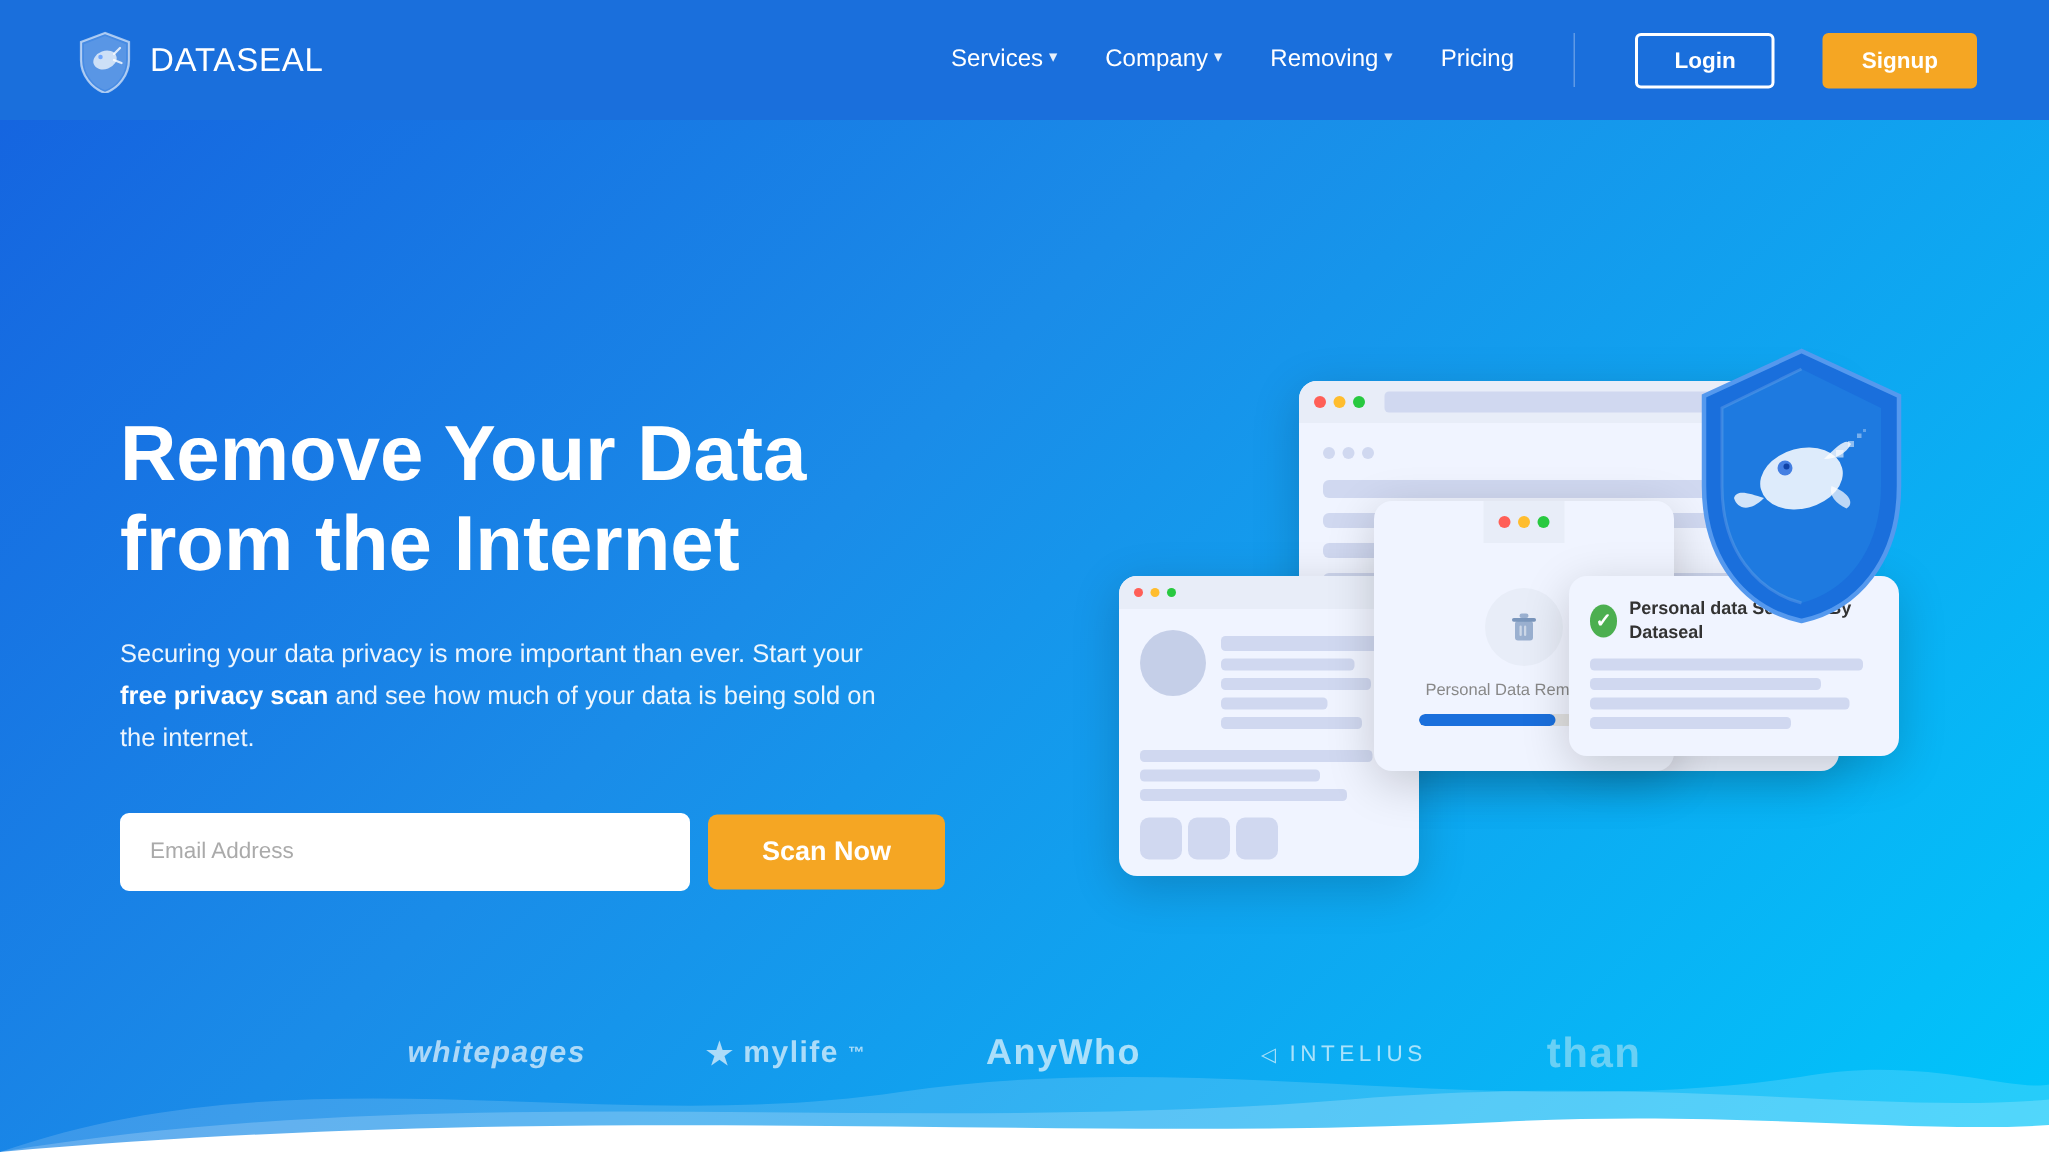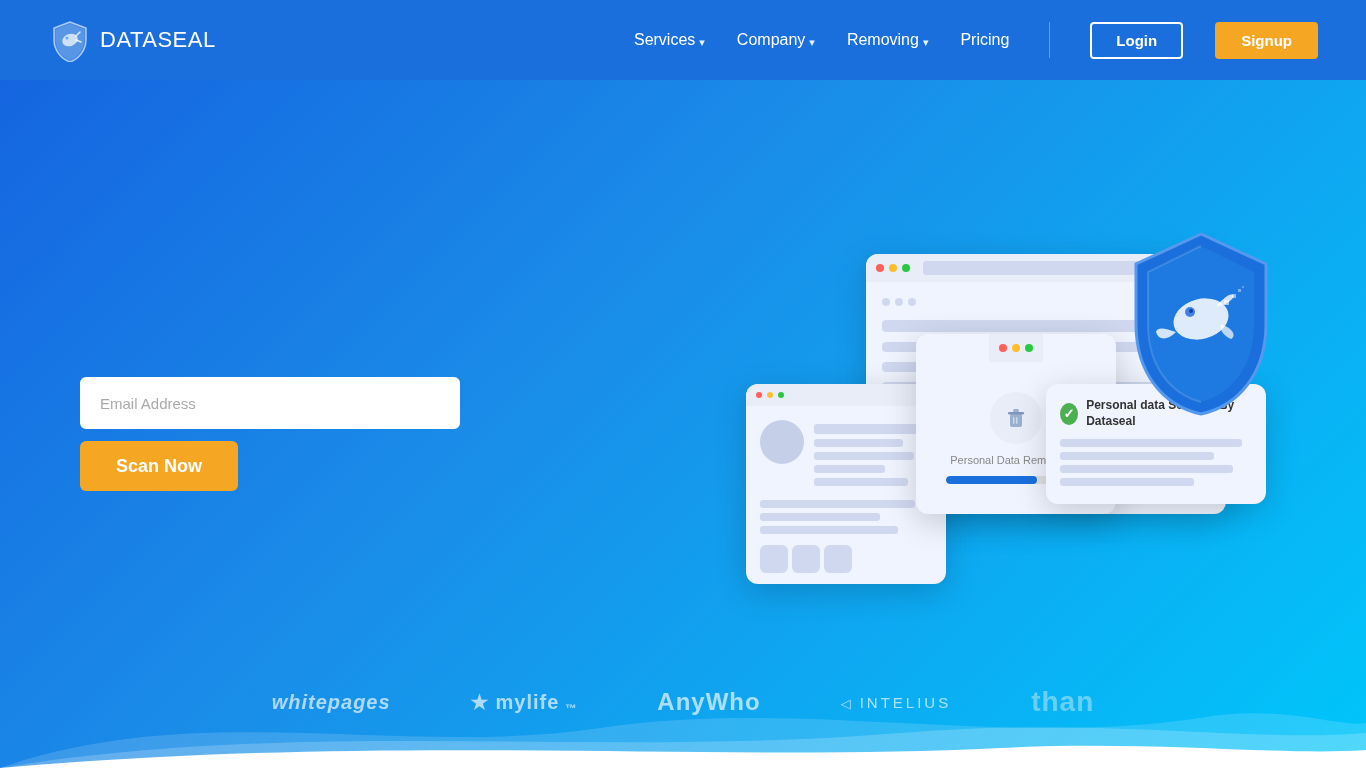--- a/index.html
+++ b/index.html
@@ -38,21 +38,21 @@
     nav {
       display: flex;
       align-items: center;
       gap: 32px;
     }
     .nav-item {
       color: #fff;
       font-size: 16px;
       font-weight: 500;
       display: flex;
-      align-items: flex-end;
+      align-items: flex-start;
       gap: 4px;
       cursor: pointer;
       white-space: nowrap;
     }
     .nav-chevron {
       font-size: 11px;
       opacity: 0.9;
     }
     .nav-divider {
       width: 1px;
@@ -114,22 +114,21 @@
       margin-bottom: 36px;
       max-width: 520px;
     }
     .hero-desc strong {
       font-weight: 700;
       color: #fff;
     }
     .email-form {
       display: flex;
       gap: 12px;
-      align-items: flex-start;
-      flex-direction: column;
+      align-items: center;
     }
     .email-input {
       width: 380px;
       height: 52px;
       border: 2px solid #fff;
       border-radius: 6px;
       padding: 0 18px;
       font-size: 15px;
       color: #555;
       background: #fff;
@@ -310,21 +309,21 @@
       justify-content: center;
       gap: 80px;
       z-index: 5;
     }
     .partner-logo {
       color: rgba(255,255,255,0.65);
       font-size: 22px;
       font-weight: 600;
       letter-spacing: 1px;
       display: flex;
-      align-items: flex-end;
+      align-items: center;
       gap: 6px;
       white-space: nowrap;
     }
     .partner-logo.whitepages { font-style: italic; font-size: 20px; }
     .partner-logo.mylife { font-size: 20px; }
     .partner-logo.anywho { font-size: 24px; font-weight: 700; }
     .partner-logo.intelius { font-size: 15px; letter-spacing: 3px; font-weight: 500; }
     .partner-logo.pipl { font-size: 28px; font-weight: 700; color: #69d0f5; }
   </style>
 </head>
@@ -365,20 +364,24 @@
     <div class="nav-divider"></div>
     <button class="btn-login">Login</button>
     <button class="btn-signup">Signup</button>
   </nav>
 </header>
 
 <div class="hero">
   <div class="hero-content">
 
     <div class="hero-left">
+      <h1 class="hero-title">Remove Your Data from the Internet</h1>
+      <p class="hero-desc">
+        <span>Securing your data privacy is more important than ever. Start your </span><strong>free privacy scan</strong><span> and see how much of your data is being sold on the internet.</span>
+      </p>
       <div class="email-form">
         <input type="email" class="email-input" placeholder="Email Address" style="">
         <button class="btn-scan">Scan Now</button>
       </div>
     </div>
 
     <div class="hero-right">
 
       <div class="card-browser card-main">
         <div class="browser-bar">

